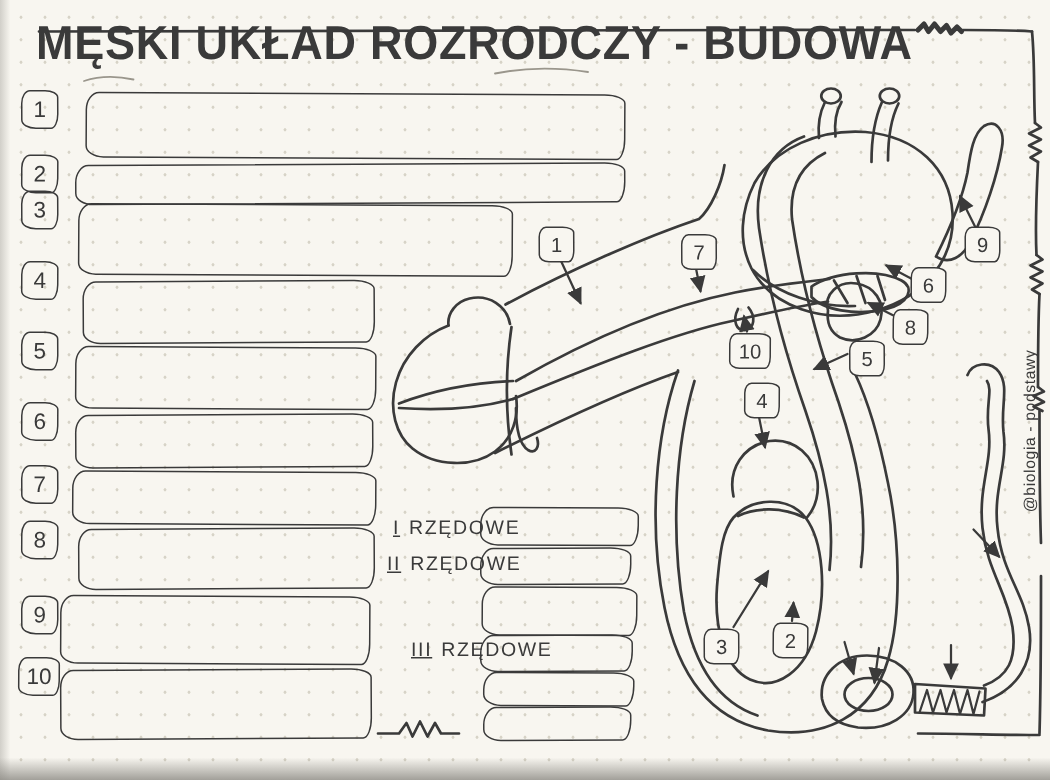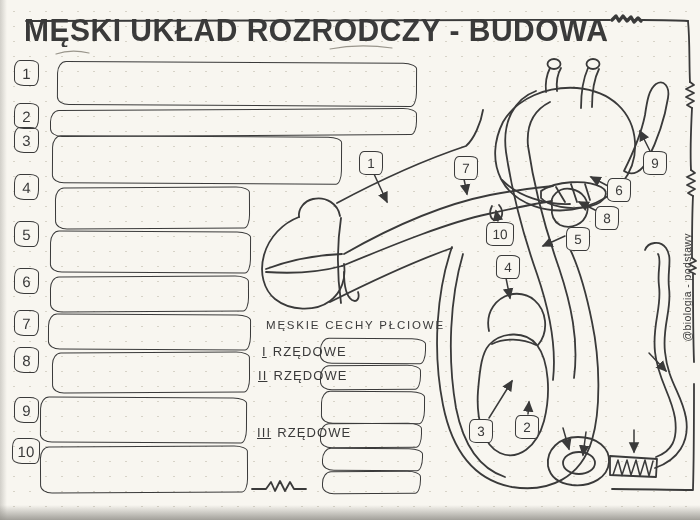--- a/index.html
+++ b/index.html
@@ -171,34 +171,33 @@
   <div class="ansbox rA" style="left:50px;top:276px;width:197px;height:34px"></div>
   <div class="numbox rA" style="left:14px;top:310px">7</div>
   <div class="ansbox rB" style="left:48px;top:314px;width:201px;height:34px"></div>
   <div class="numbox rB" style="left:14px;top:347px">8</div>
   <div class="ansbox rA" style="left:52px;top:352px;width:196px;height:39px"></div>
   <div class="numbox rA" style="left:14px;top:397px">9</div>
   <div class="ansbox rB" style="left:40px;top:397px;width:205px;height:44px"></div>
   <div class="numbox rB" style="left:12px;top:438px;width:26px">10</div>
   <div class="ansbox rA" style="left:40px;top:446px;width:206px;height:45px"></div>
 
-  <div class="traits-header">MĘSKIE CECHY PŁCIOWE</div>
 
   <div class="trait-label" style="left:262px;top:344px">
     <span class="numeral">I</span><span>RZĘDOWE</span>
   </div>
   <div class="ansbox rB" style="left:320px;top:338px;width:104px;height:24px"></div>
 
   <div class="trait-label" style="left:258px;top:368px">
     <span class="numeral">II</span><span>RZĘDOWE</span>
   </div>
   <div class="ansbox rA" style="left:320px;top:365px;width:99px;height:23px"></div>
   <div class="ansbox rB" style="left:321px;top:391px;width:102px;height:31px"></div>
 
-  <div class="trait-label" style="left:257px;top:425px">
+  <div class="trait-label" style="left:274px;top:425px">
     <span class="numeral">III</span><span>RZĘDOWE</span>
   </div>
   <div class="ansbox rA" style="left:320px;top:423px;width:100px;height:23px"></div>
   <div class="ansbox rB" style="left:322px;top:448px;width:99px;height:21px"></div>
   <div class="ansbox rA" style="left:322px;top:471px;width:97px;height:21px"></div>
 
   <div class="callout rA" style="left:359px;top:151px">1</div>
   <div class="callout rB" style="left:515px;top:415px">2</div>
   <div class="callout rA" style="left:469px;top:419px">3</div>
   <div class="callout rB" style="left:496px;top:255px">4</div>

